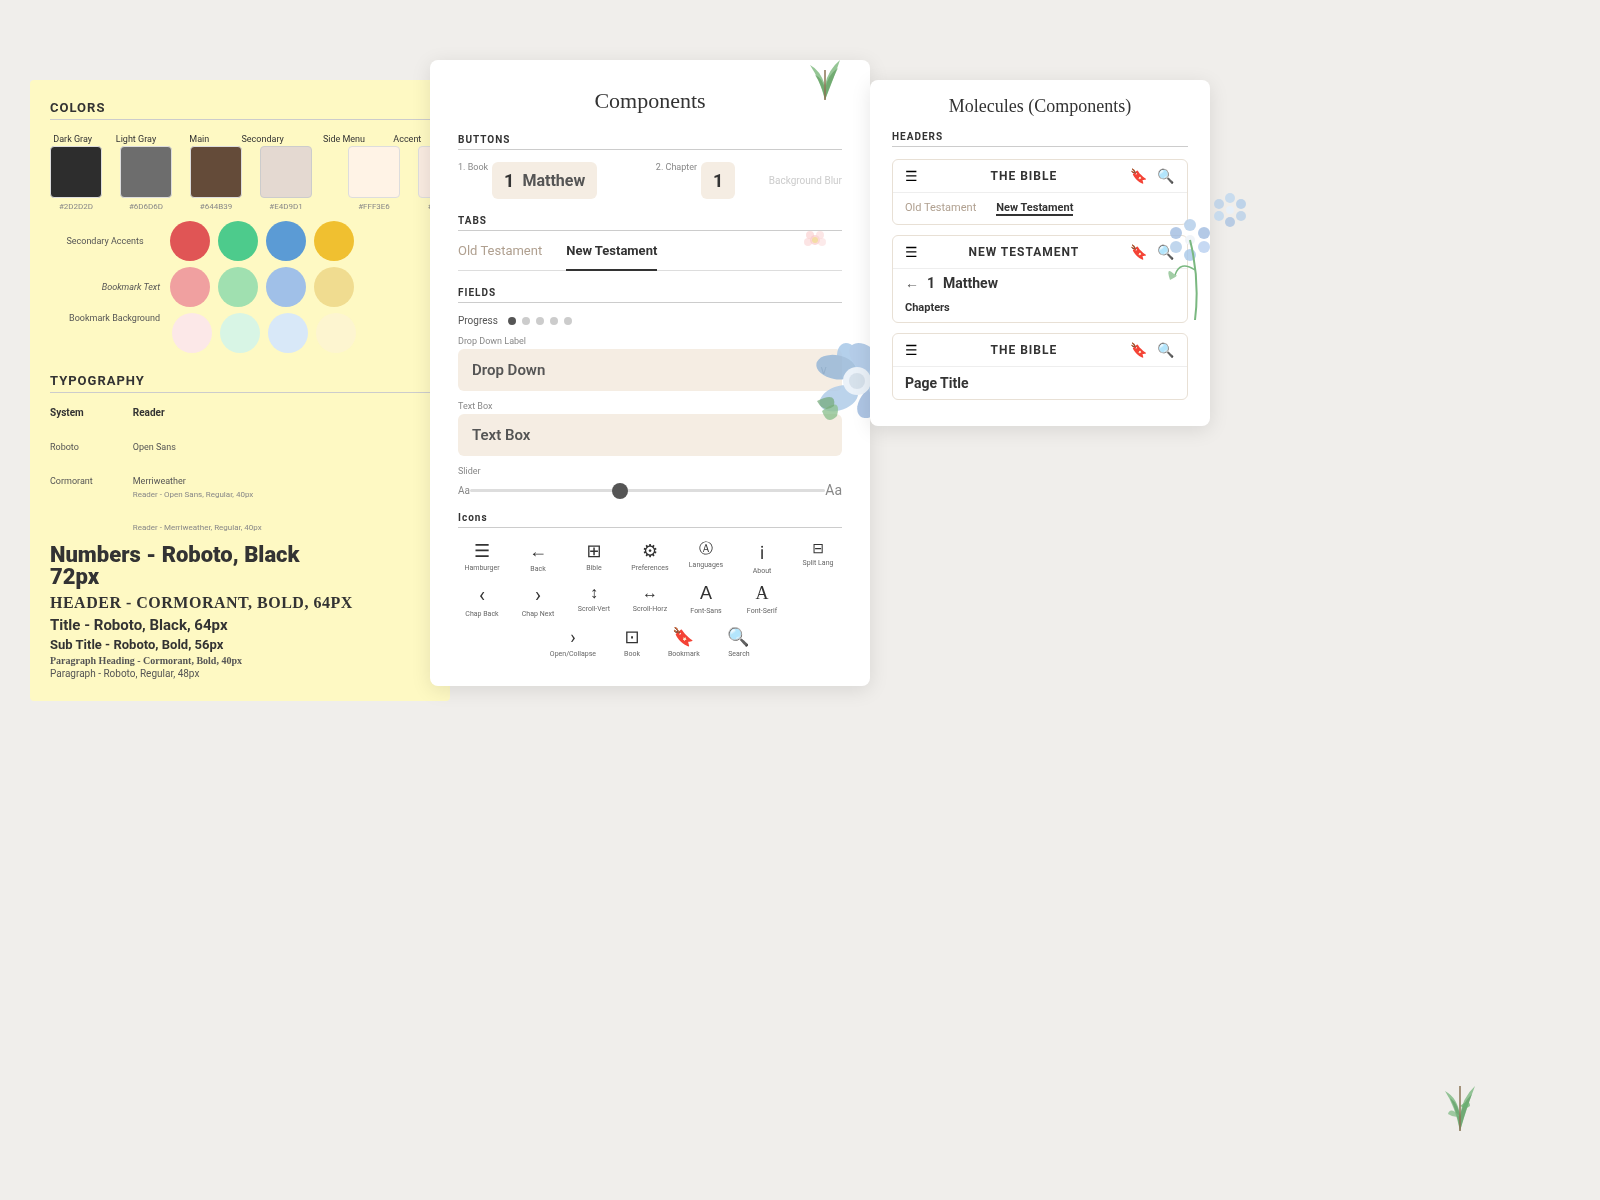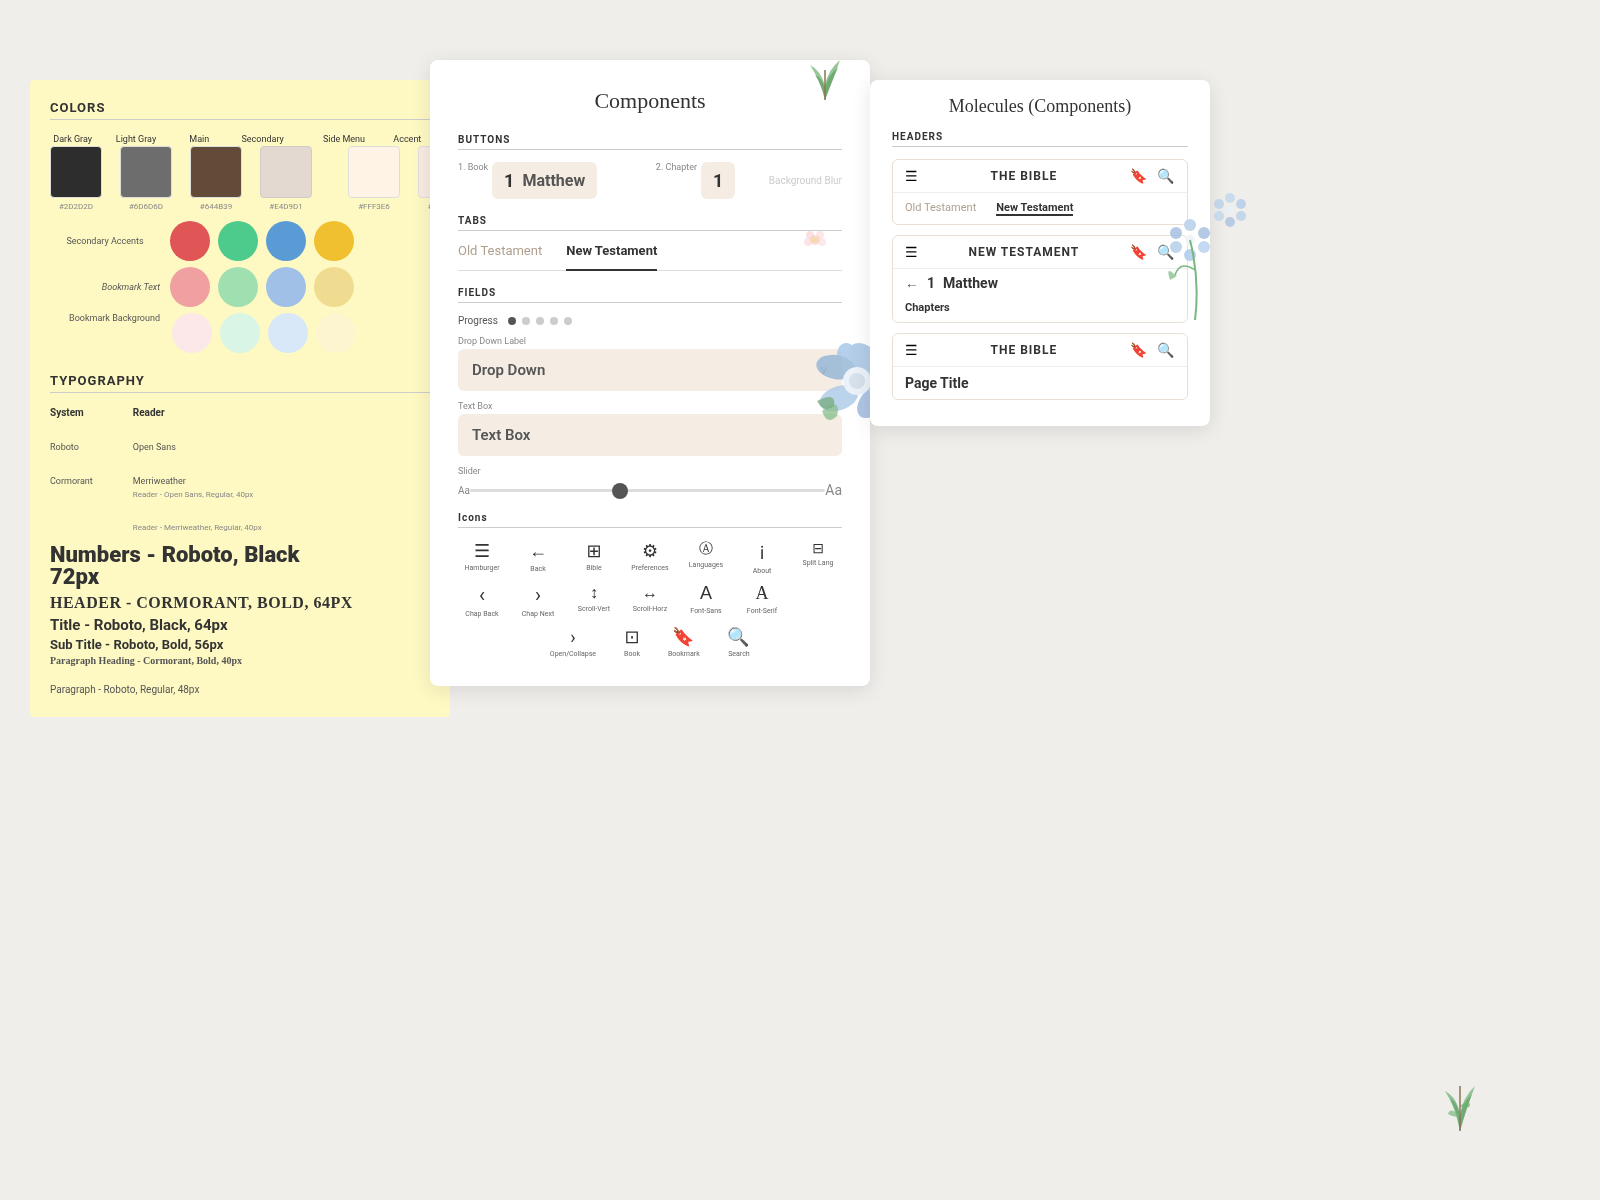--- a/index.html
+++ b/index.html
@@ -152,21 +152,21 @@
       font-weight: 700;
       color: #333;
       margin-bottom: 3px;
     }
 
     .typo-para-head {
       font-size: 10px;
       color: #555;
       font-family: Georgia, serif;
       font-weight: 700;
-      margin-bottom: 18px;
+      margin-bottom: 2px;
     }
 
     .typo-para {
       font-size: 10px;
       color: #555;
       margin-bottom: 2px;
     }
 
     
     .center-panel {

